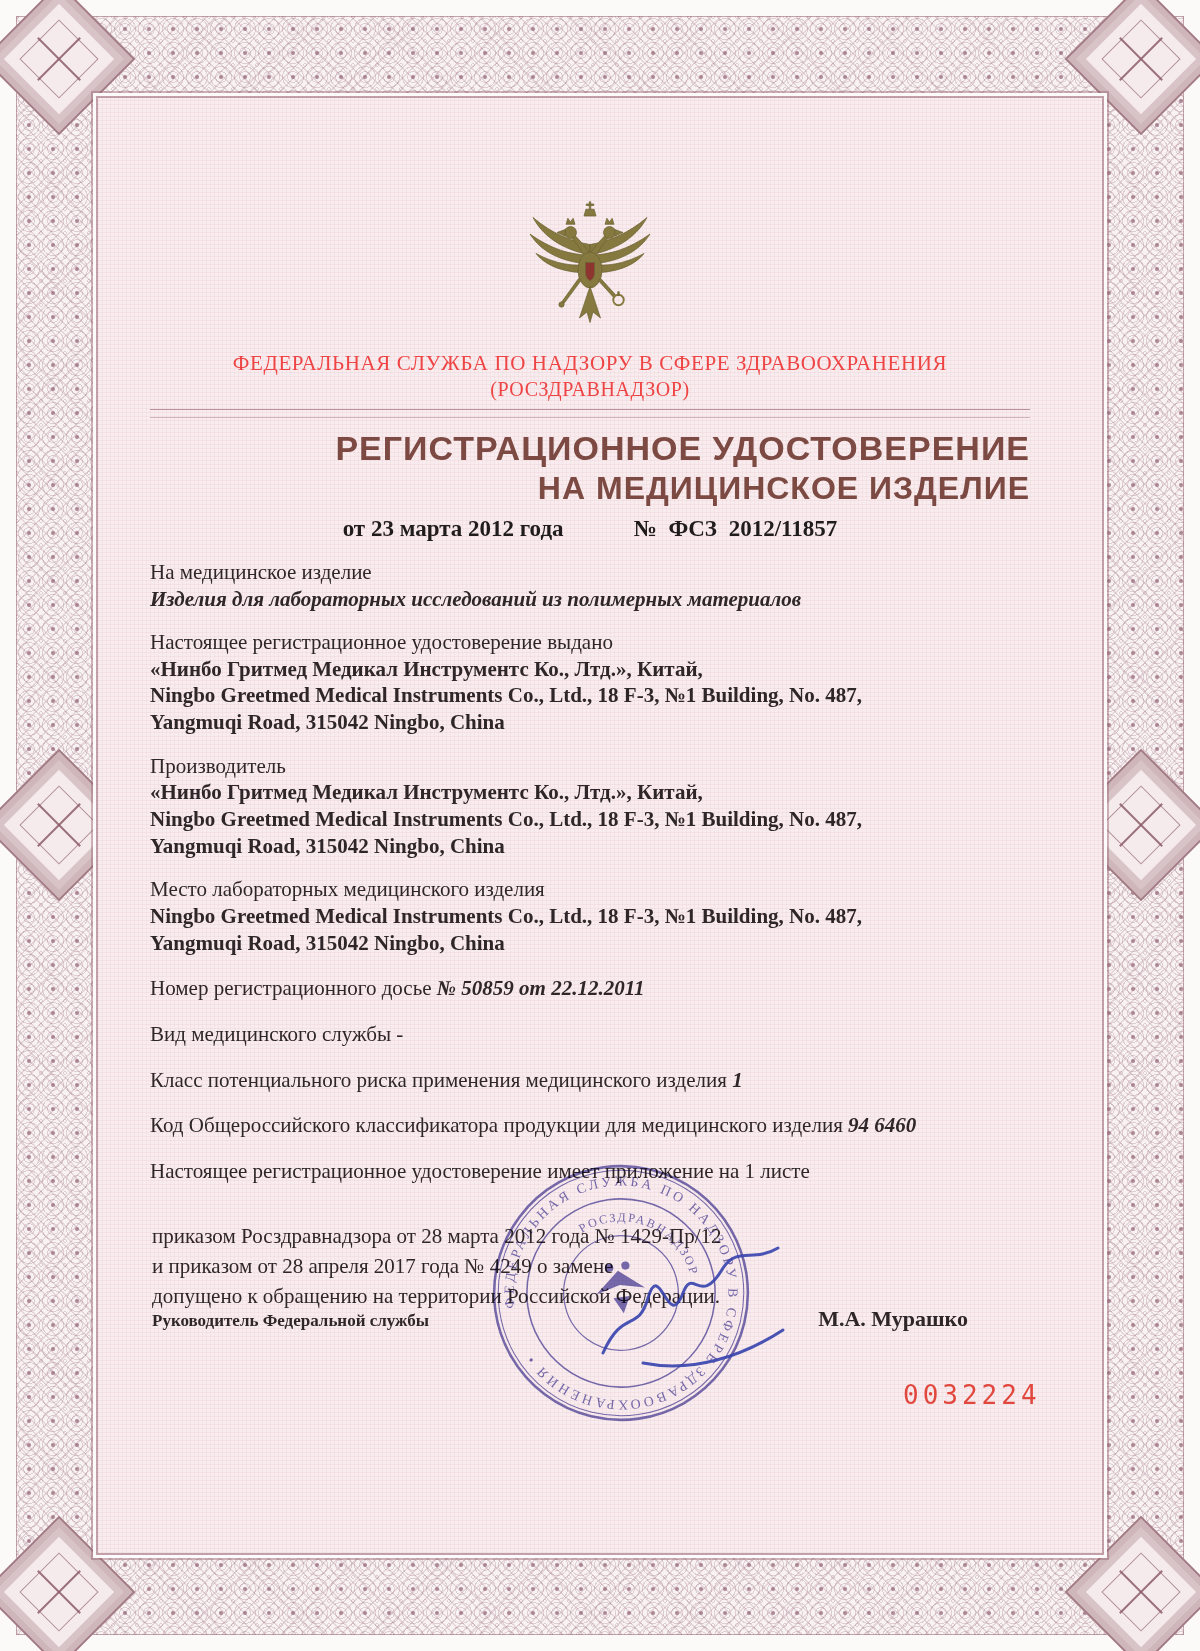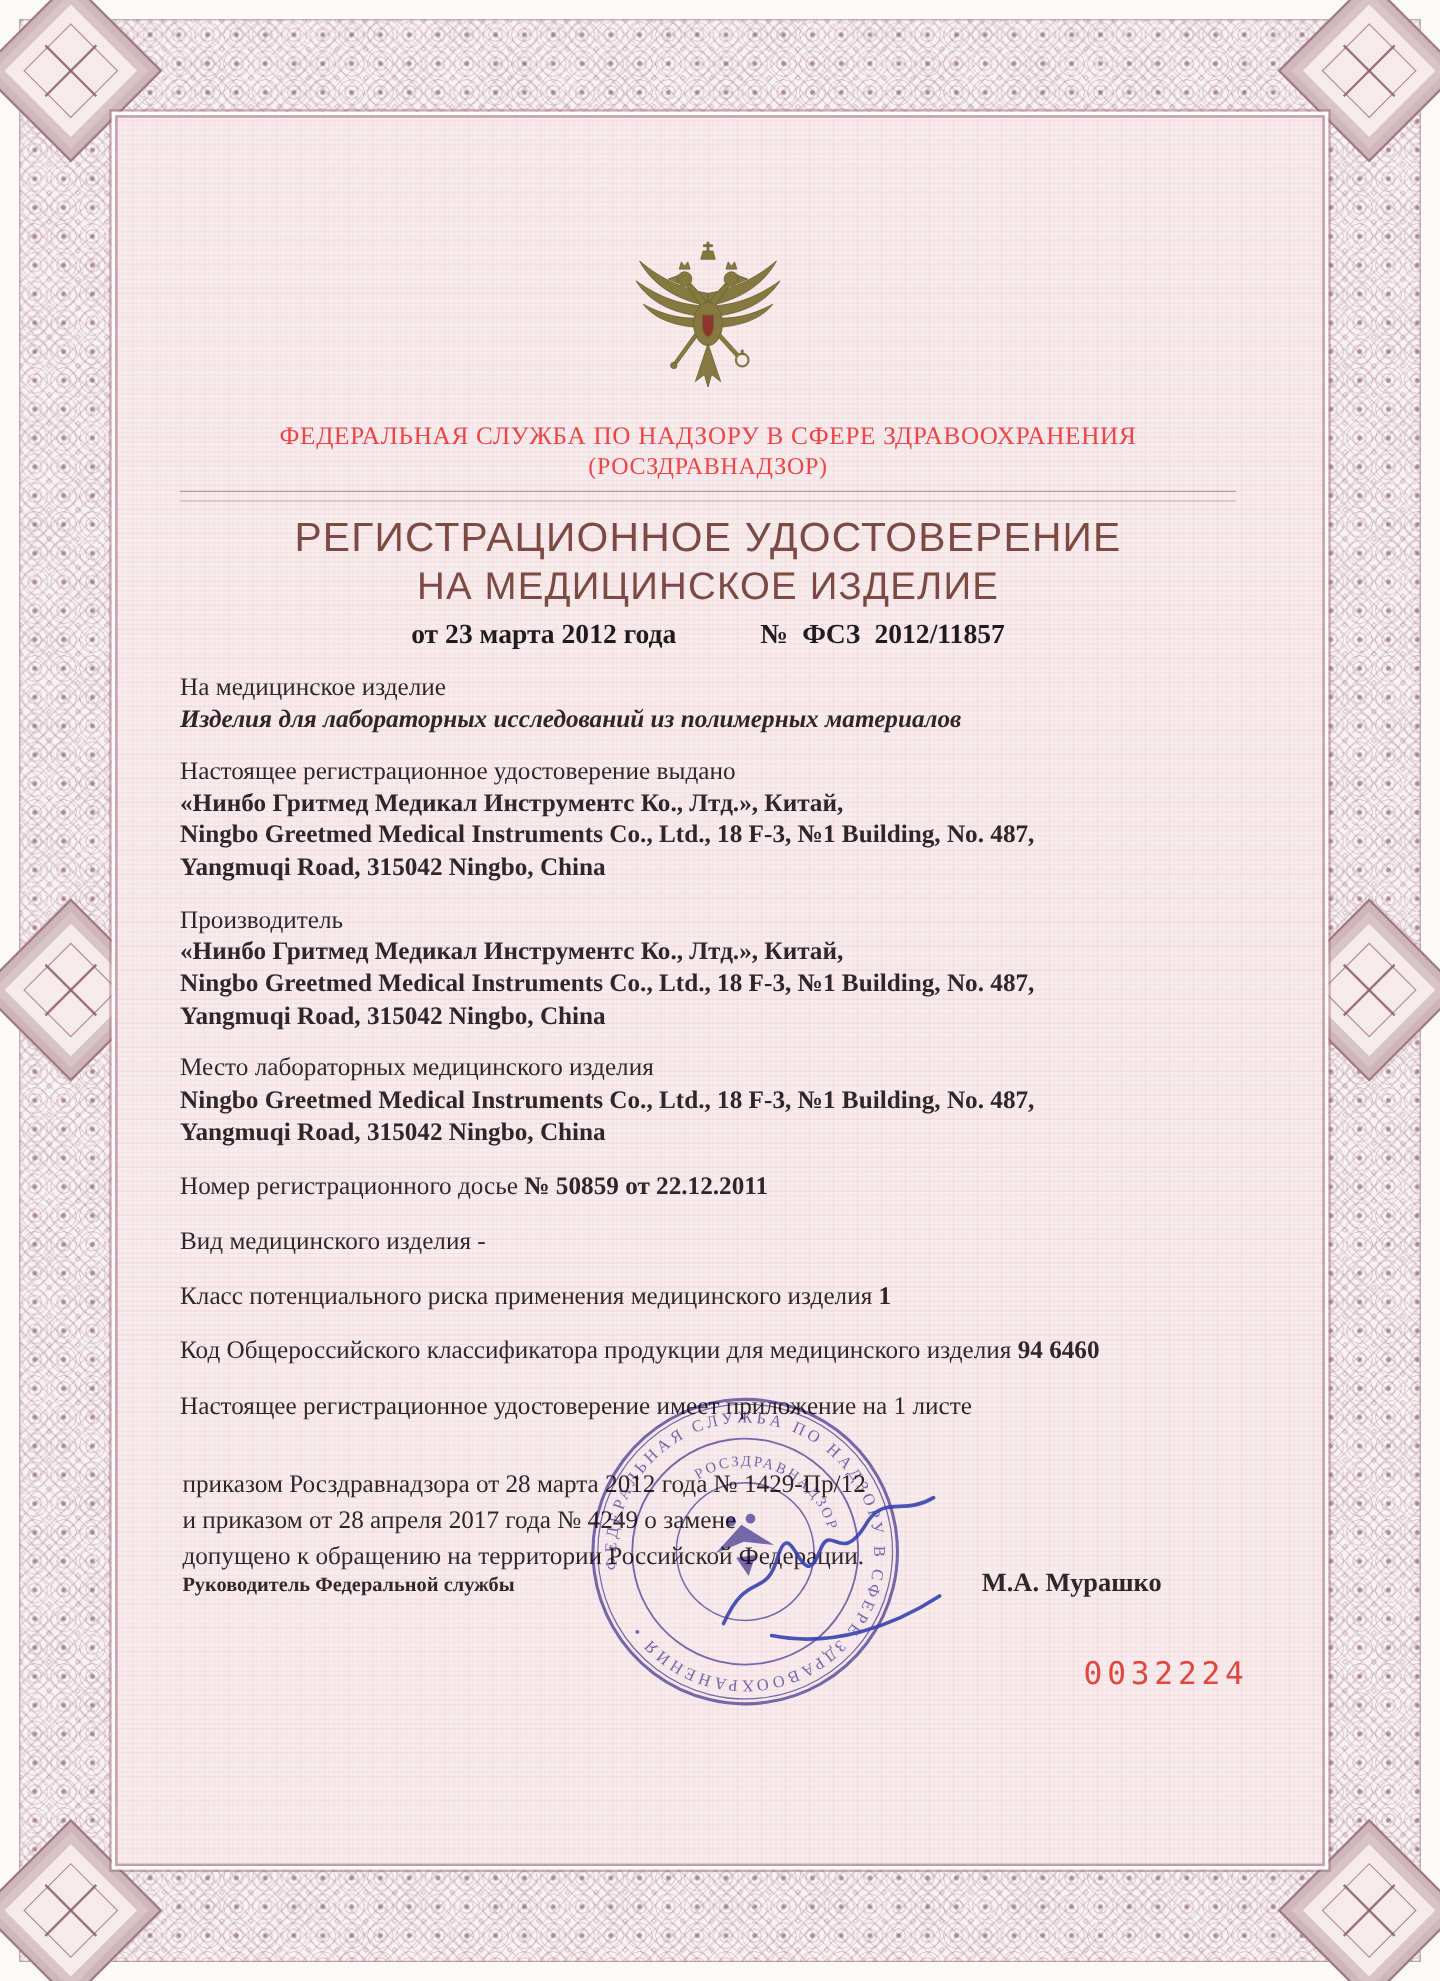--- a/index.html
+++ b/index.html
@@ -50,37 +50,37 @@
   .med.ml{left:5px;top:771px} .med.mr{right:5px;top:771px}
 
   
   .content { position:absolute; left:150px; top:120px; width:880px; }
   .emblem { display:block; margin:75px auto 0; }
   .agency { text-align:center; font-size:21px; letter-spacing:.6px; color:#ef4444; margin:6px 0 0; }
   .agency.sub { font-size:20px; margin-top:2px; }
   .rule  { height:1px; background:rgba(150,100,112,.65); margin-top:8px; }
   .rule.r2 { background:rgba(150,100,112,.4); margin-top:7px; }
   .cert-title {
-    margin:10px 0 0; text-align:center;
-    font-family:"Liberation Sans", sans-serif; font-weight:400;
+    margin:10px 0 0; text-align:right;
+    font-family:"Liberation Sans", sans-serif; font-weight:700;
     font-size:34px; letter-spacing:1px; line-height:1.18;
     color:var(--title-brown, #7c4a42);
   }
   .cert-title.second { font-size:32px; margin-top:2px; }
   .dateline { margin-top:8px; display:flex; justify-content:center; gap:70px;
     font-weight:700; font-size:23px; color:#201b1d; }
   .dateline .num { word-spacing:6px; }
 
   .body { font-size:21px; line-height:1.27; }
   p { margin:0; }
   .label { margin-top:17px; }
   .bold  { font-weight:700;font-style:italic; }
   .block { font-weight:700; }
   .mixed { margin-top:19px; }
-  .mixed .v { font-weight:700; }
+  .mixed .v { font-weight:700;font-style:italic; }
 
   .orders { position:absolute; left:152px; top:1222px; width:880px;
     font-size:21px; line-height:1.42; }
   .signatory { position:absolute; left:152px; top:1306px; width:896px;
     display:flex; justify-content:space-between; align-items:flex-end; }
   .signatory .post { font-weight:700; font-size:17px; line-height:1.3;text-align:center; }
   .signatory .name { font-weight:700; font-size:22px; padding-right:80px; }
 
   
   .stamp { position:absolute; left:488px; top:1160px; width:266px; height:266px;
@@ -188,21 +188,21 @@
       <div class="block">
         <p>Ningbo Greetmed Medical Instruments Co., Ltd., 18 F-3, №1 Building, No. 487,</p>
         <p>Yangmuqi Road, 315042 Ningbo, China</p>
       </div>
 
       <p class="mixed">
         <span>Номер регистрационного досье</span>
         <span class="v">№ 50859 от 22.12.2011</span>
       </p>
 
-      <p class="mixed">Вид медицинского изделия -</p>
+      <p class="mixed">Вид медицинского службы -</p>
 
       <p class="mixed">
         <span>Класс потенциального риска применения медицинского изделия</span>
         <span class="v">1</span>
       </p>
 
       <p class="mixed">
         <span>Код Общероссийского классификатора продукции для медицинского изделия</span>
         <span class="v">94 6460</span>
       </p>

